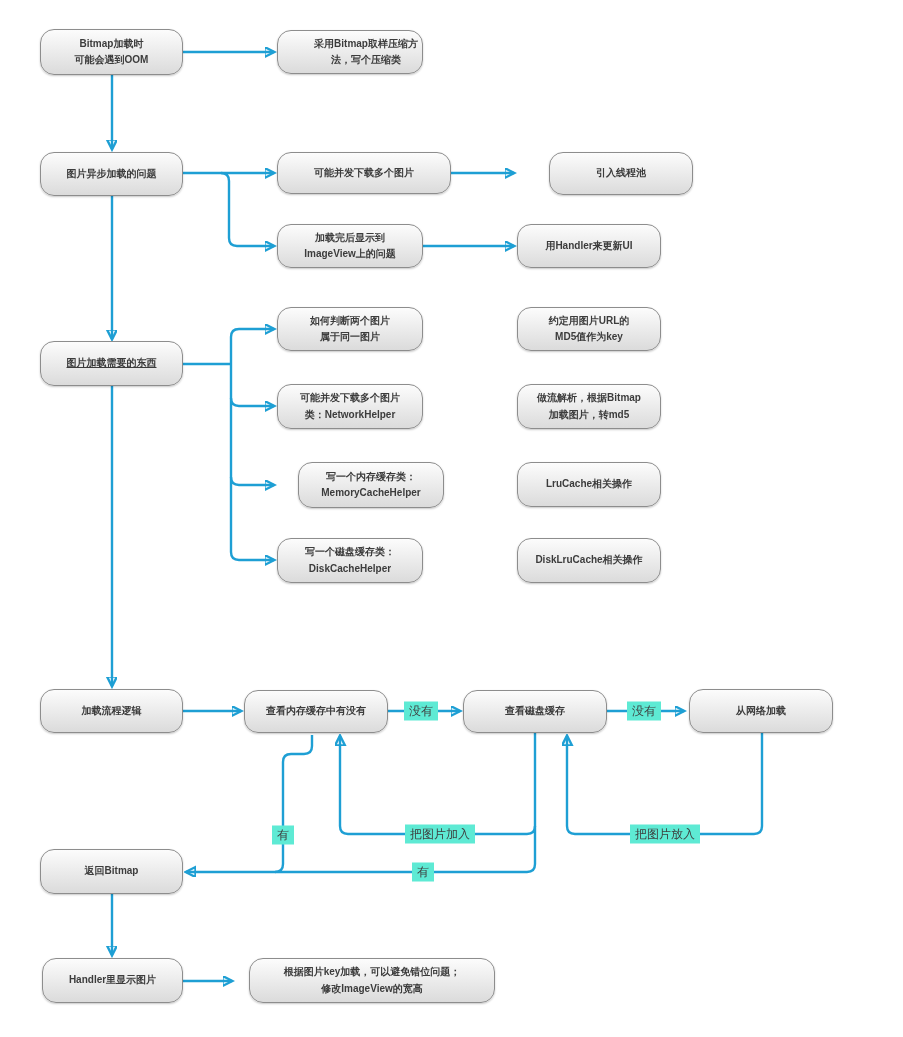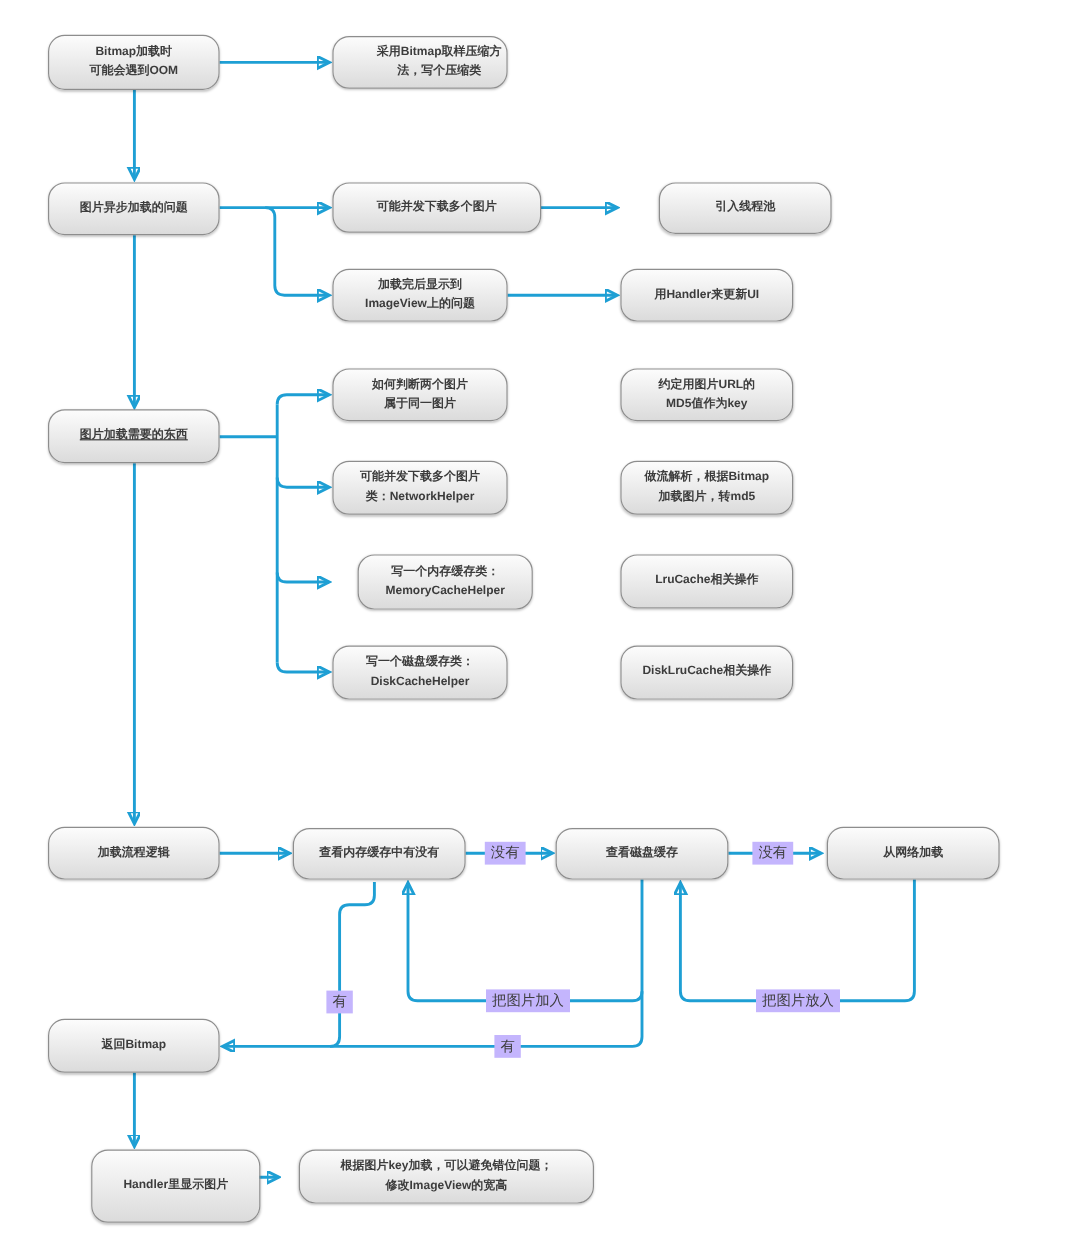--- a/index.html
+++ b/index.html
@@ -17,21 +17,21 @@
     border:1.4px solid var(--node-border,#8d8d8d);
     border-radius:14px;
     background:linear-gradient(180deg, var(--node-top,#fcfcfc) 0%, var(--node-bot,#dbdbdb) 100%);
     box-shadow:0 1px 2px rgba(0,0,0,0.22);
     color:var(--node-text,#3c3c3c);
     font-weight:bold; font-size:10px; line-height:16.5px; text-align:center;
   }
   .node span { white-space:pre; }
   .edge-label {
     position:absolute; transform:translate(-50%,-50%);
-    background:#c4b5fd; padding:1px 5px;
+    background:#5eead4; padding:1px 5px;
     font-size:12px; color:var(--label-text,#3e3e3e);
     white-space:nowrap;
   }
 </style>
 </head>
 <body>
 
 <div class="stage" style="--wire: #1e9fd4; --node-border: #8d8d8d; --node-top: #fcfcfc; --node-bot: #dbdbdb; --node-text: #3c3c3c; --label-text: #3e3e3e; --bg: #ffffff;">
 
   <svg class="wires" viewBox="0 0 903 1037">
@@ -131,21 +131,21 @@
       </div>
       <div class="node" style="left: 463px; top: 690px; width: 144px; height: 43px; text-align: right;">
         <span>查看磁盘缓存</span>
       </div>
       <div class="node" style="left: 689px; top: 689px; width: 144px; height: 44px;">
         <span>从网络加载</span>
       </div>
       <div class="node" style="left: 40px; top: 849px; width: 143px; height: 45px;">
         <span>返回Bitmap</span>
       </div>
-      <div class="node" style="left: 42px; top: 958px; width: 141px; height: 61px; margin-left: 34px;">
+      <div class="node" style="left: 42px; top: 958px; width: 141px; height: 45px;">
         <span>Handler里显示图片</span>
       </div>
       <div class="node" style="left: 237px; top: 958px; width: 246px; height: 45px; margin-left: 12px;">
         <span>根据图片key加载，可以避免错位问题；
 修改ImageView的宽高</span>
       </div>
     </div>
   <div id="labels-layer">
       <div class="edge-label" style="left: 421px; top: 711px;">没有</div>
       <div class="edge-label" style="left: 644px; top: 711px;">没有</div>

